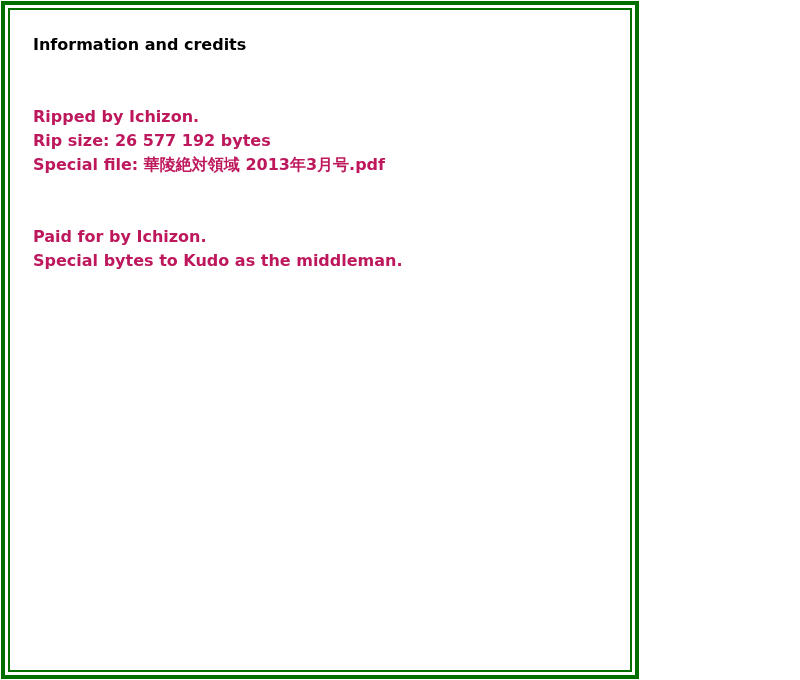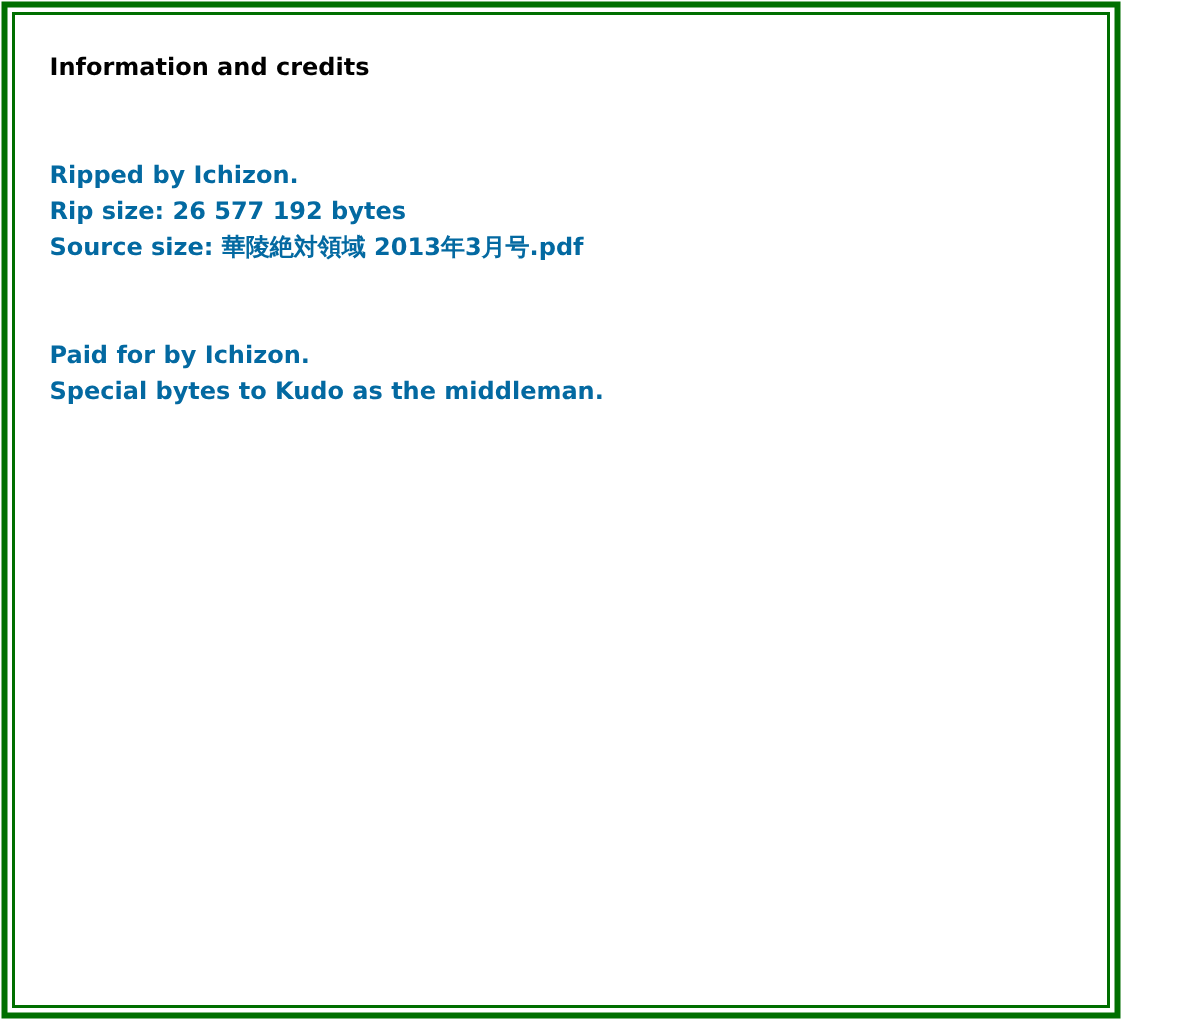--- a/index.html
+++ b/index.html
@@ -11,21 +11,21 @@
     width: 800px;
     height: 680px;
     position: relative;
     overflow: hidden;
     font-family: "DejaVu Sans", "Liberation Sans", sans-serif;
   }
   .frame-outer {
     position: absolute;
     left: 1px;
     top: 1px;
-    width: 746px;
+    width: 638px;
     height: 678px;
     box-sizing: border-box;
     border: 4px solid #006F00;
     background: #ffffff;
   }
   .frame-inner {
     position: absolute;
     left: 3px;
     top: 3px;
     right: 3px;
@@ -33,21 +33,21 @@
     box-sizing: border-box;
     border: 2px solid #006F00;
     background: #ffffff;
     padding: 23px 20px 20px 23px;
     overflow: hidden;
   }
   .textline {
     font-size: 16px;
     line-height: 24px;
     font-weight: bold;
-    color: #0369a1;
+    color: #be185d;
     white-space: pre;
   }
   .page-title {
     font-size: 16px;
     line-height: 24px;
     font-weight: bold;
     color: #000000;
   }
   .spacer-2 {
     height: 48px;
@@ -59,21 +59,21 @@
 <div class="frame-outer">
   <div class="frame-inner">
 
     <div class="page-title">Information and credits</div>
 
     <div class="spacer-2"></div>
 
     <div>
       <div class="textline">Ripped by Ichizon.</div>
       <div class="textline">Rip size: 26 577 192 bytes</div>
-      <div class="textline">Source size: 華陵絶対領域 2013年3月号.pdf</div>
+      <div class="textline">Special file: 華陵絶対領域 2013年3月号.pdf</div>
     </div>
 
     <div class="spacer-2"></div>
 
     <div>
       <div class="textline">Paid for by Ichizon.</div>
       <div class="textline">Special bytes to Kudo as the middleman.</div>
     </div>
 
   </div>

